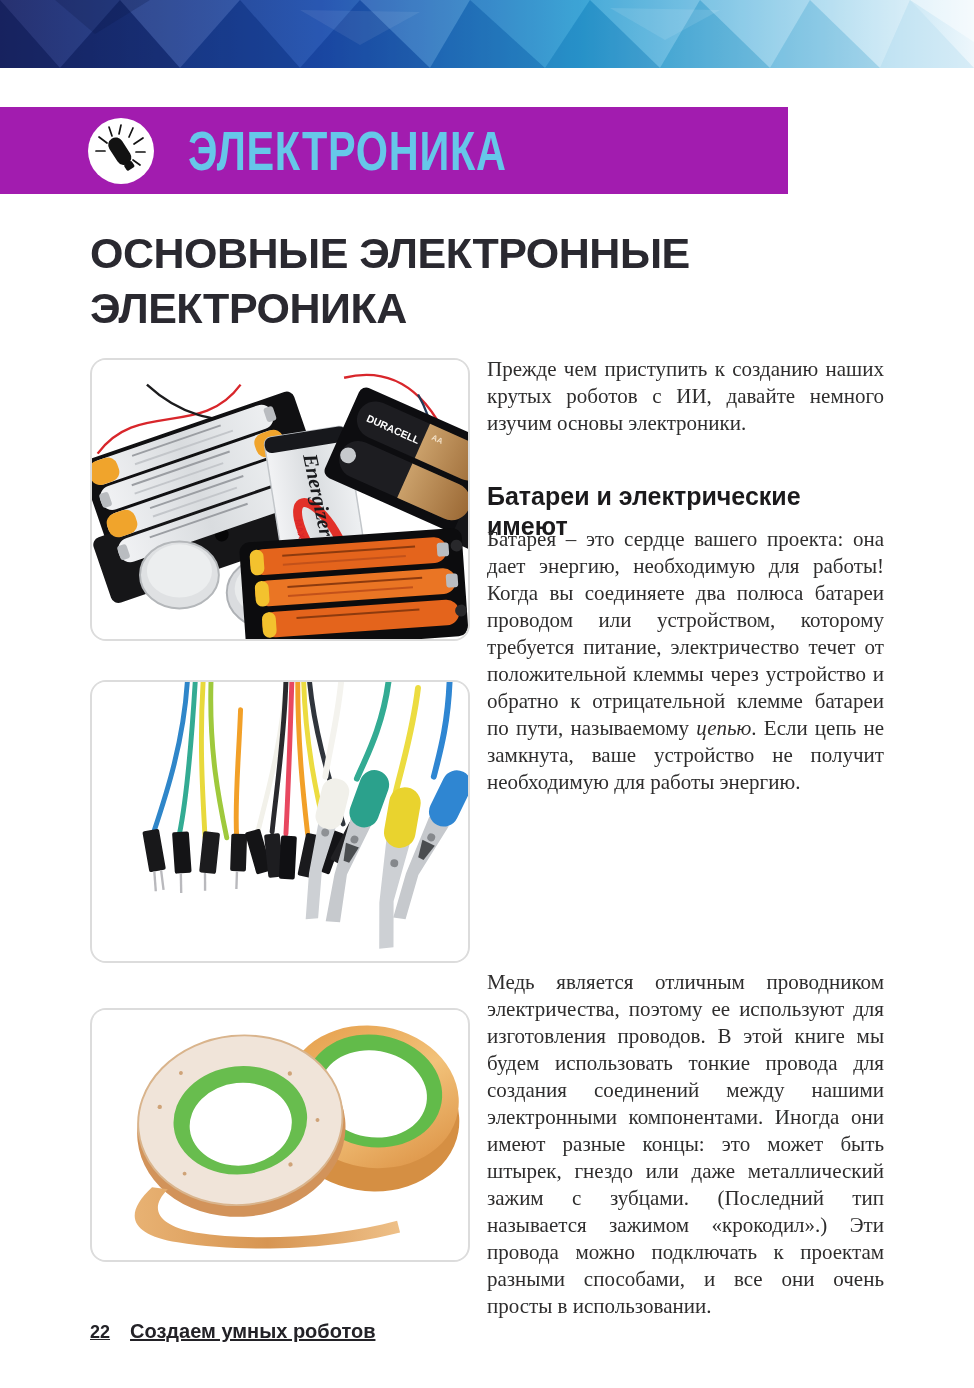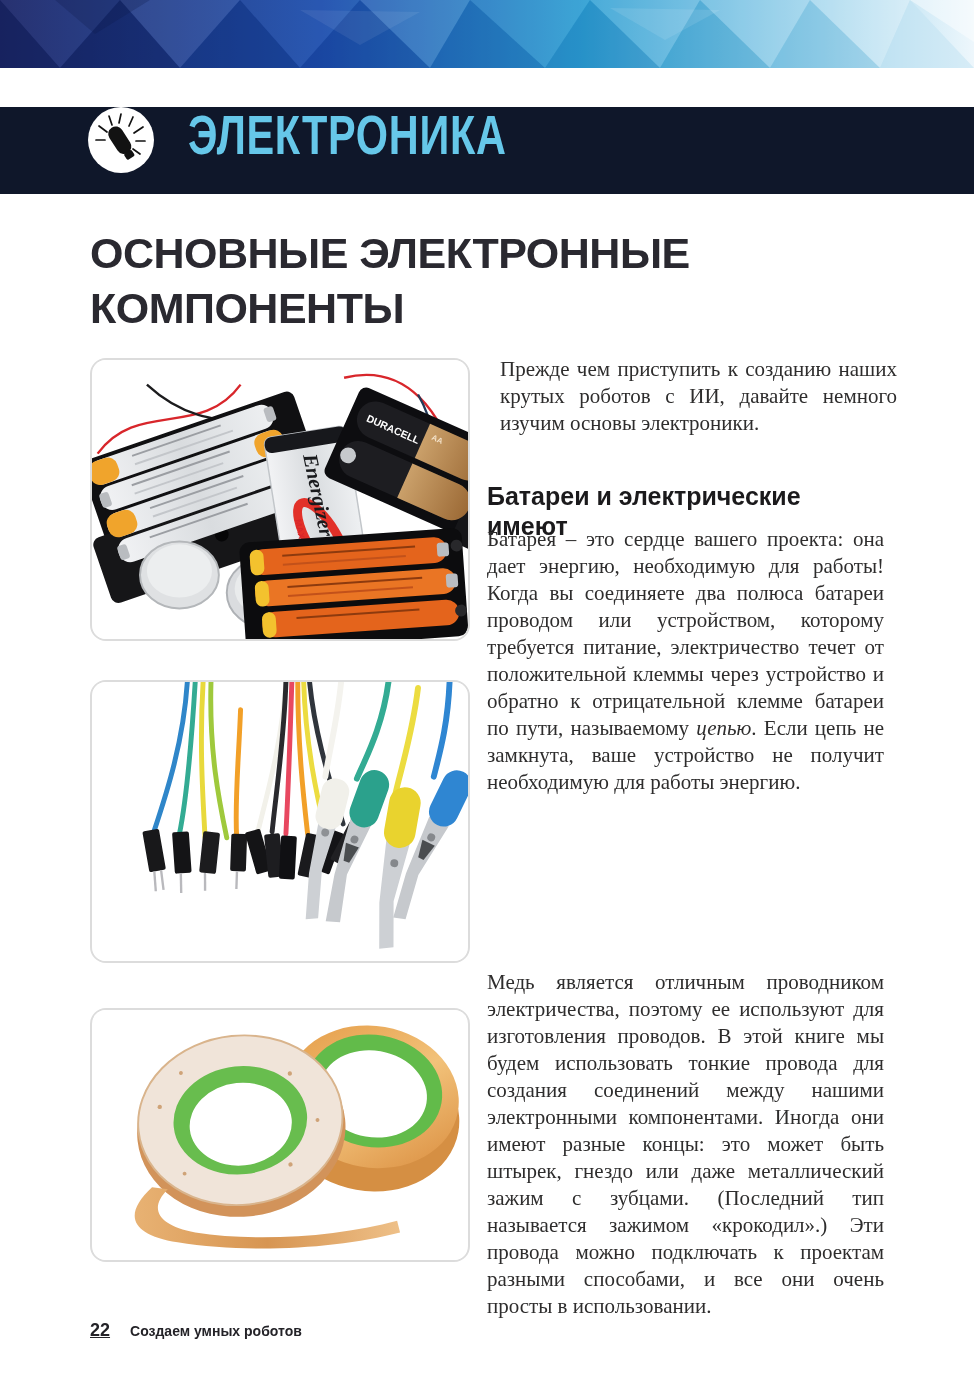--- a/index.html
+++ b/index.html
@@ -3,22 +3,22 @@
 <meta charset="utf-8">
 <style>
   html,body{margin:0;padding:0;background:#ffffff;}
   .page{position:relative;width:974px;height:1388px;background:#ffffff;overflow:hidden;
         font-family:"Liberation Sans",sans-serif;margin:0 auto;}
 
   
   .top-band{position:absolute;top:0;left:0;width:974px;height:68px;}
 
   
-  .chapter-banner{position:absolute;top:107px;left:0;width:974px;height:87px;
-                  background:#0f172a;display:flex;}
+  .chapter-banner{position:absolute;top:107px;left:0;width:788px;height:87px;
+                  background:#a21caf;display:flex;align-items:center;}
   .bulb-wrap{width:66px;height:66px;margin-left:88px;flex:0 0 auto;}
   .chapter-title{margin:0 0 0 34px;font-weight:bold;font-size:56px;line-height:1;
                  color:#66c7e9;letter-spacing:1px;transform:scaleX(0.74);transform-origin:left center;
                  font-family:"Liberation Sans",sans-serif;white-space:nowrap;}
 
   
   .page-title{position:absolute;left:90px;top:226px;width:648px;margin:0;
               font-size:43px;line-height:55px;font-weight:bold;letter-spacing:-0.5px;
               color:#2a2930;}
 
@@ -31,31 +31,31 @@
   #photo-tape{top:1008px;height:254px;}
 
   
   .body-text{position:absolute;left:487px;width:397px;margin:0;
              font-family:"Liberation Serif",serif;font-size:21px;line-height:27px;
              color:#2e2d2d;text-align:justify;}
   .body-text em{}
   .sub-heading{position:absolute;left:487px;width:397px;margin:0;
                font-size:25px;line-height:30px;font-weight:bold;color:#1b1a1c;
                font-family:"Liberation Sans",sans-serif;}
-  #para-intro{top:356px;margin-left:13px;}
+  #para-intro{top:356px;}
   #head-batteries{top:481px;}
   #para-batteries{top:526px;}
   #head-wires{top:871px;}
   #para-wires{top:969px;}
 
   
   .footer{position:absolute;left:90px;top:1320px;display:flex;align-items:baseline;
           font-weight:bold;color:#232227;}
   .footer .page-num{font-size:18px;text-decoration:underline;}
-  .footer .book-title{font-size:14px;margin-left:20px;}
+  .footer .book-title{font-size:20px;margin-left:20px;text-decoration:underline;}
 </style>
 </head>
 <body>
 
 <div class="page">
 
   <svg class="top-band" viewBox="0 0 974 68" preserveAspectRatio="none">
     <defs>
       <linearGradient id="bandG" x1="0" y1="0" x2="1" y2="0">
         <stop offset="0" stop-color="#1a2568"></stop>
@@ -105,21 +105,21 @@
         </g>
         <g transform="rotate(-33 33 36)">
           <rect x="26" y="18" width="15" height="30" rx="7.5" fill="#121212"></rect>
           <rect x="29" y="47" width="9" height="7" rx="1.5" fill="#121212"></rect>
         </g>
       </svg>
     </span>
     <h1 class="chapter-title">ЭЛЕКТРОНИКА</h1>
   </header>
 
-  <h2 class="page-title">ОСНОВНЫЕ ЭЛЕКТРОННЫЕ КОМПОНЕНТЫ</h2>
+  <h2 class="page-title">ОСНОВНЫЕ ЭЛЕКТРОННЫЕ ЭЛЕКТРОНИКА</h2>
 
   <figure class="photo" id="photo-batteries">
     <svg viewBox="0 0 380 283">
       <defs>
         <linearGradient id="silv" x1="0" y1="0" x2="1" y2="0">
           <stop offset="0" stop-color="#f2f3f5"></stop>
             <stop offset="0.5" stop-color="#d9dcdf"></stop>
             <stop offset="1" stop-color="#eef0f2"></stop>
         </linearGradient>
         <linearGradient id="cop" x1="0" y1="0" x2="1" y2="0">

